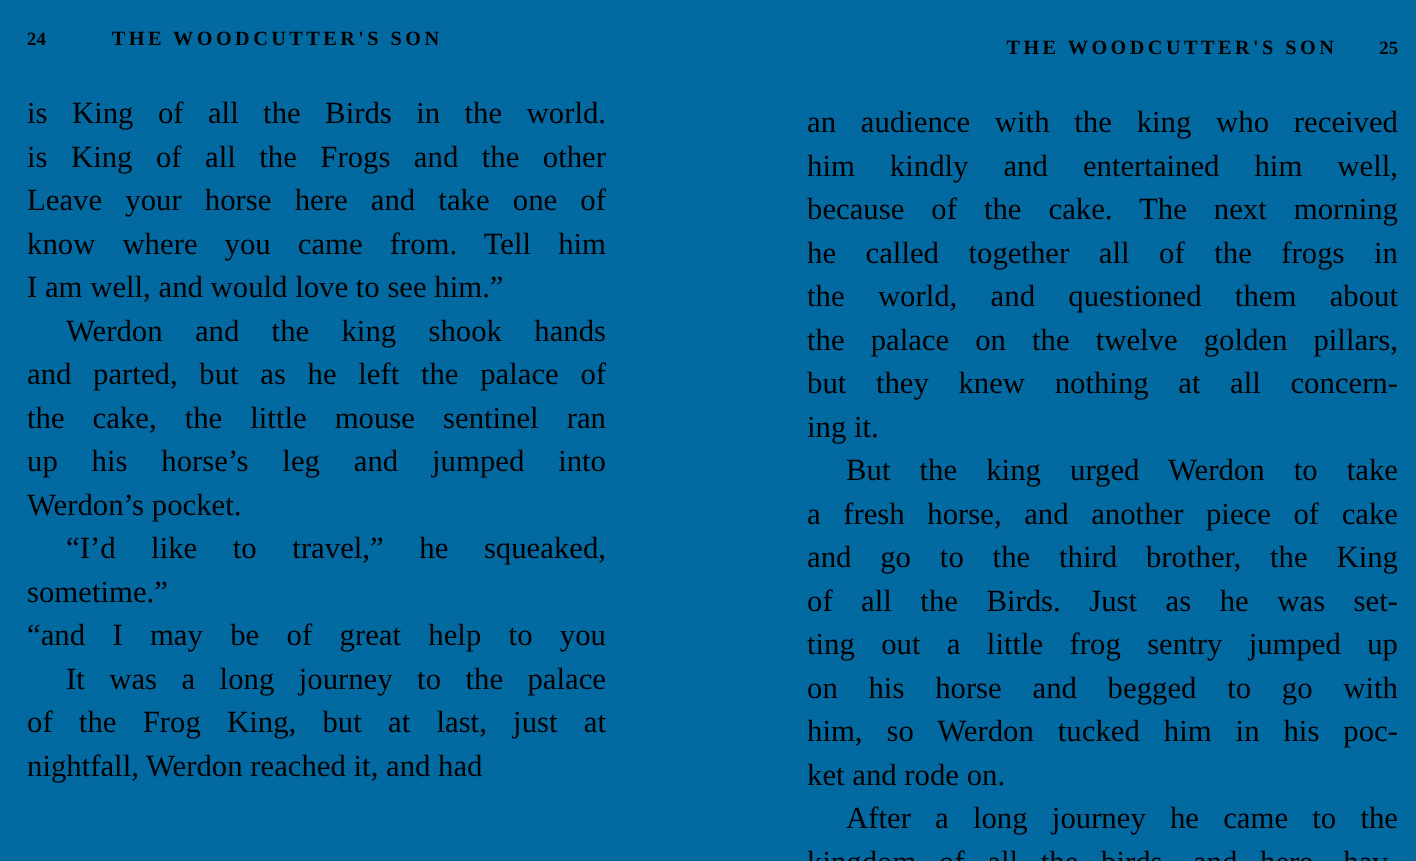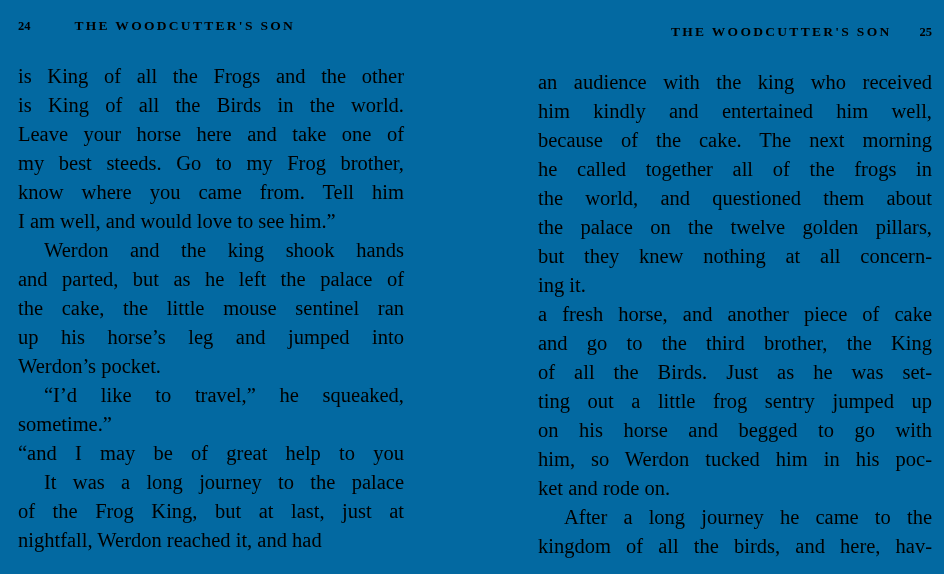--- a/index.html
+++ b/index.html
@@ -86,24 +86,23 @@
 
   <div class="page page-left">
 
     <div class="runhead">
       <span class="folio">24</span>
       <span class="runhead-title">THE WOODCUTTER'S SON</span>
     </div>
 
     <div class="column">
         <p class="para">
+          <span class="tline">is King of all the Birds in the world.</span>
           <span class="tline">is King of all the Frogs and the other</span>
-          <span class="tline">is King of all the Birds in the world.</span>
           <span class="tline">Leave your horse here and take one of</span>
-          <span class="tline">my best steeds. Go to my Frog brother,</span>
           <span class="tline">know where you came from. Tell him</span>
           <span class="tline last">I am well, and would love to see him.”</span>
         </p>
         <p class="para">
           <span class="tline indent">Werdon and the king shook hands</span>
           <span class="tline">and parted, but as he left the palace of</span>
           <span class="tline">the cake, the little mouse sentinel ran</span>
           <span class="tline">up his horse’s leg and jumped into</span>
           <span class="tline last">Werdon’s pocket.</span>
         </p>
@@ -132,20 +131,21 @@
           <span class="tline">an audience with the king who received</span>
           <span class="tline">him kindly and entertained him well,</span>
           <span class="tline">because of the cake. The next morning</span>
           <span class="tline">he called together all of the frogs in</span>
           <span class="tline">the world, and questioned them about</span>
           <span class="tline">the palace on the twelve golden pillars,</span>
           <span class="tline">but they knew nothing at all concern-</span>
           <span class="tline last">ing it.</span>
         </p>
         <p class="para">
+          <span class="tline indent">But the king urged Werdon to take</span>
           <span class="tline">a fresh horse, and another piece of cake</span>
           <span class="tline">and go to the third brother, the King</span>
           <span class="tline">of all the Birds. Just as he was set-</span>
           <span class="tline">ting out a little frog sentry jumped up</span>
           <span class="tline">on his horse and begged to go with</span>
           <span class="tline">him, so Werdon tucked him in his poc-</span>
           <span class="tline last">ket and rode on.</span>
         </p>
         <p class="para">
           <span class="tline indent">After a long journey he came to the</span>

